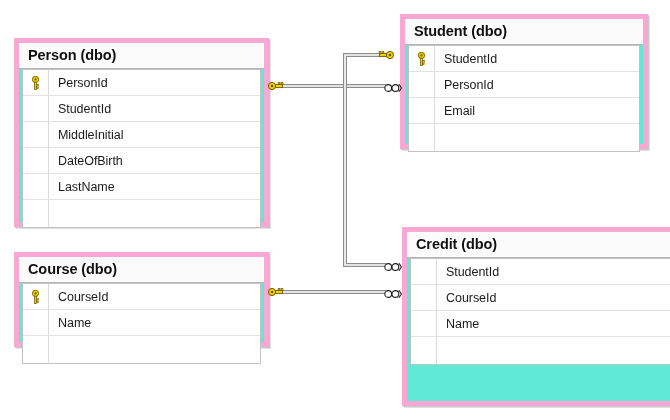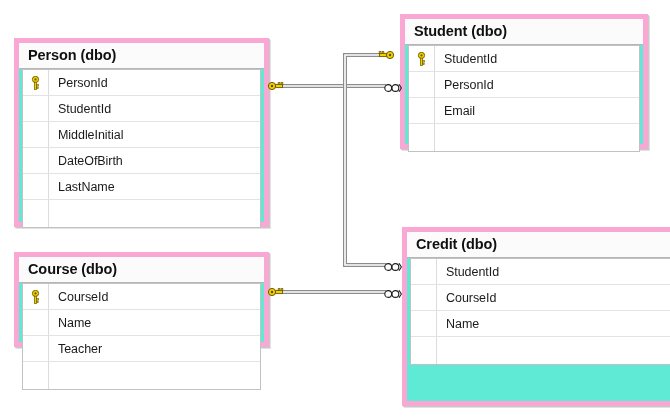--- a/index.html
+++ b/index.html
@@ -154,24 +154,20 @@
               <rect x="6.5" y="8.6" width="2.1" height="1.5" fill="#f2d200" stroke="#7a6500" stroke-width="0.7"></rect>
               <rect x="6.5" y="11.2" width="1.7" height="1.4" fill="#f2d200" stroke="#7a6500" stroke-width="0.7"></rect>
             </svg>
           </div>
           <div class="fname">CourseId</div>
         </div>
         <div class="row">
           <div class="gutter"></div>
           <div class="fname">Name</div>
         </div>
-        <div class="row">
-          <div class="gutter"></div>
-          <div class="fname">Teacher</div>
-        </div>
         <div class="row empty">
           <div class="gutter"></div>
         </div>
       </div>
     </div>
     <div class="tbl" style="left: 402px; top: 227px; width: 295px; height: 179px;">
       <div class="tbl-hdr">Credit (dbo)</div>
       <div class="grid">
         <div class="row">
           <div class="gutter"></div>

